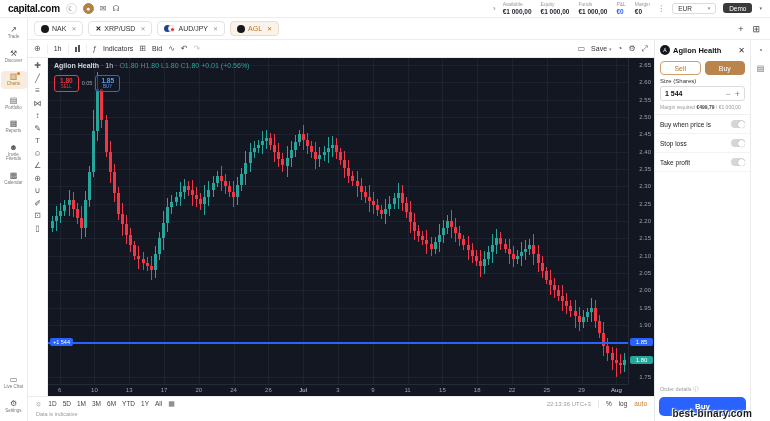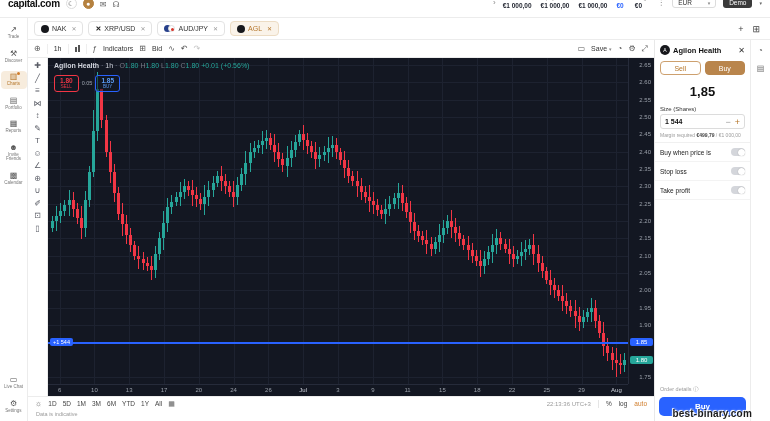--- a/index.html
+++ b/index.html
@@ -1,21 +1,21 @@
 <!DOCTYPE html>
 <html><head>
 <meta charset="utf-8">
 <style>
   * { margin:0; padding:0; box-sizing:border-box; }
   html,body { width:770px; height:421px; overflow:hidden; background:#fff;
     font-family:"Liberation Sans", sans-serif; color:#1e222d; }
   .app { width:770px; height:421px; display:flex; flex-direction:column; position:relative; }
 
   
-  .hdr { height:18px; display:flex; align-items:flex-end; padding:8px 8px; gap:6px;
+  .hdr { height:18px; display:flex; align-items:center; padding:0 8px; gap:6px;
          border-bottom:1px solid #ececec; background:#fff; flex:0 0 18px; }
   .logo { font-weight:bold; font-size:10px; letter-spacing:-0.3px; color:#111; }
   .hicon { width:11px; height:11px; border-radius:50%; border:1px solid #ddd; font-size:7px;
            display:flex; align-items:center; justify-content:center; color:#555; }
   .hicon.gift { background:#b5813f; border-color:#b5813f; color:#fff; }
   .hico-plain { font-size:8px; color:#666; }
   .hdr-right { margin-left:auto; display:flex; align-items:center; gap:7px; }
   .chev { color:#888; font-size:8px; }
   .metrics { display:flex; gap:9px; align-items:center; }
   .metric { display:flex; flex-direction:column; line-height:1.1; }
@@ -753,21 +753,20 @@
         <div class="panel">
           <div class="phead">
             <span class="pavatar">A</span>
             <span class="ptitle">Agilon Health</span>
             <span class="pclose">✕</span>
           </div>
           <div class="seg">
             <div class="sbtn sell">Sell</div>
             <div class="sbtn buy">Buy</div>
           </div>
-          <div class="pprice">1,85</div>
           <div class="plabel">Size (Shares)</div>
           <div class="sizebox">
             <span class="val">1 544</span>
             <span class="minus">−</span>
             <span class="plus">+</span>
           </div>
           <div class="marginnote">
             <span>Margin required </span><b>€499,79</b><span> / €1 000,00</span>
           </div>
           <div id="toggles">

